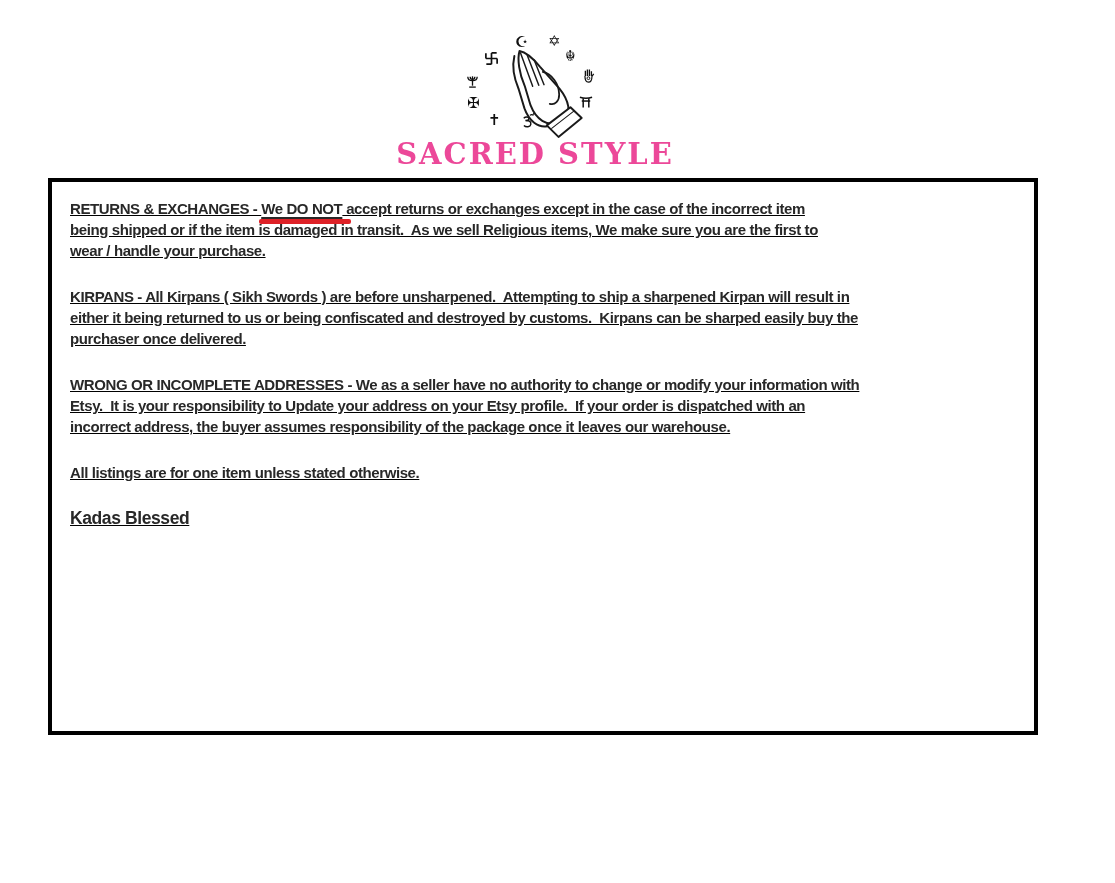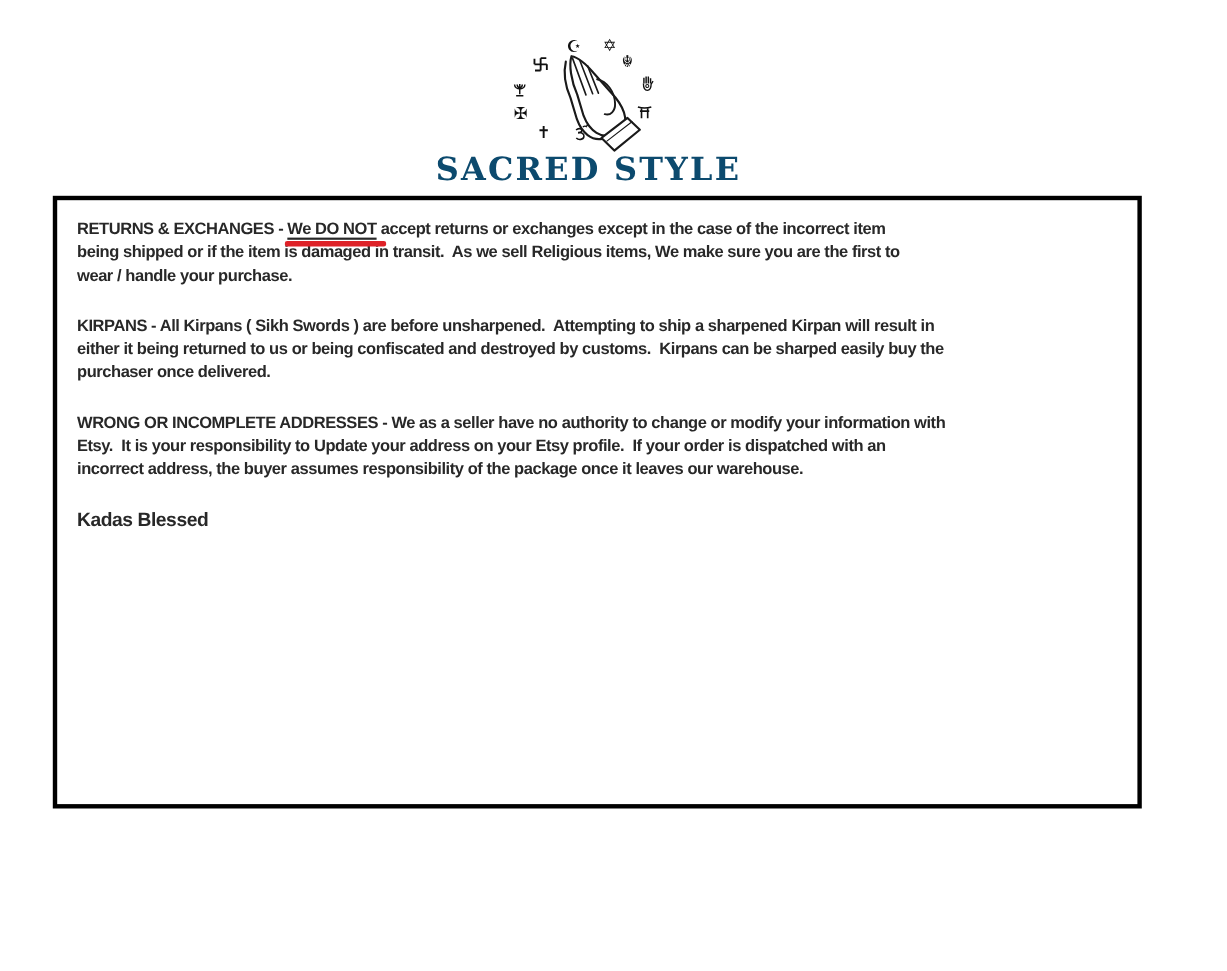--- a/index.html
+++ b/index.html
@@ -36,30 +36,31 @@
   .sym-torii{left:193px;top:69px;}
   .sym-om{left:134px;top:88px;}
   .sym-cross{left:103px;top:88px;font-size:17px;}
   .sym-pattee{left:82px;top:71px;}
   .sym-menorah{left:80px;top:48px;}
   .hands{position:absolute;left:96px;top:20px;width:116px;height:98px;}
   .wordmark{
     position:absolute;left:0;top:112px;width:300px;
     text-align:center;
     font-family:"DejaVu Serif","Liberation Serif",serif;
-    font-size:29px;font-weight:600;letter-spacing:2px;color:#0c4a6e;
+    font-size:29px;font-weight:600;letter-spacing:2px;color:#ec4899;
     white-space:nowrap;
   }
 
   
   .policy-box{
     position:absolute;left:48px;top:178px;width:990px;height:557px;
     border:4px solid var(--border);
     background:var(--background);
     padding:16px 10px 0 18px;
+    text-decoration:underline;
   }
   .para{
     font-weight:700;
     font-size:15px;line-height:21px;
     letter-spacing:-0.4px;
     color:var(--text);
     white-space:pre-wrap;
     margin:0 0 25px 0;
   }
   .para.colour{margin-top:4px;}
@@ -160,15 +161,16 @@
 
 
   <p class="para">KIRPANS - All Kirpans ( Sikh Swords ) are before unsharpened.  Attempting to ship a sharpened Kirpan will result in
 either it being returned to us or being confiscated and destroyed by customs.  Kirpans can be sharped easily buy the
 purchaser once delivered.</p>
 
   <p class="para">WRONG OR INCOMPLETE ADDRESSES - We as a seller have no authority to change or modify your information with
 Etsy.  It is your responsibility to Update your address on your Etsy profile.  If your order is dispatched with an
 incorrect address, the buyer assumes responsibility of the package once it leaves our warehouse.</p>
 
+  <p class="para">All listings are for one item unless stated otherwise.</p>
 
   <p class="para closing">Kadas Blessed</p>
 </div>
 
 </body></html>

